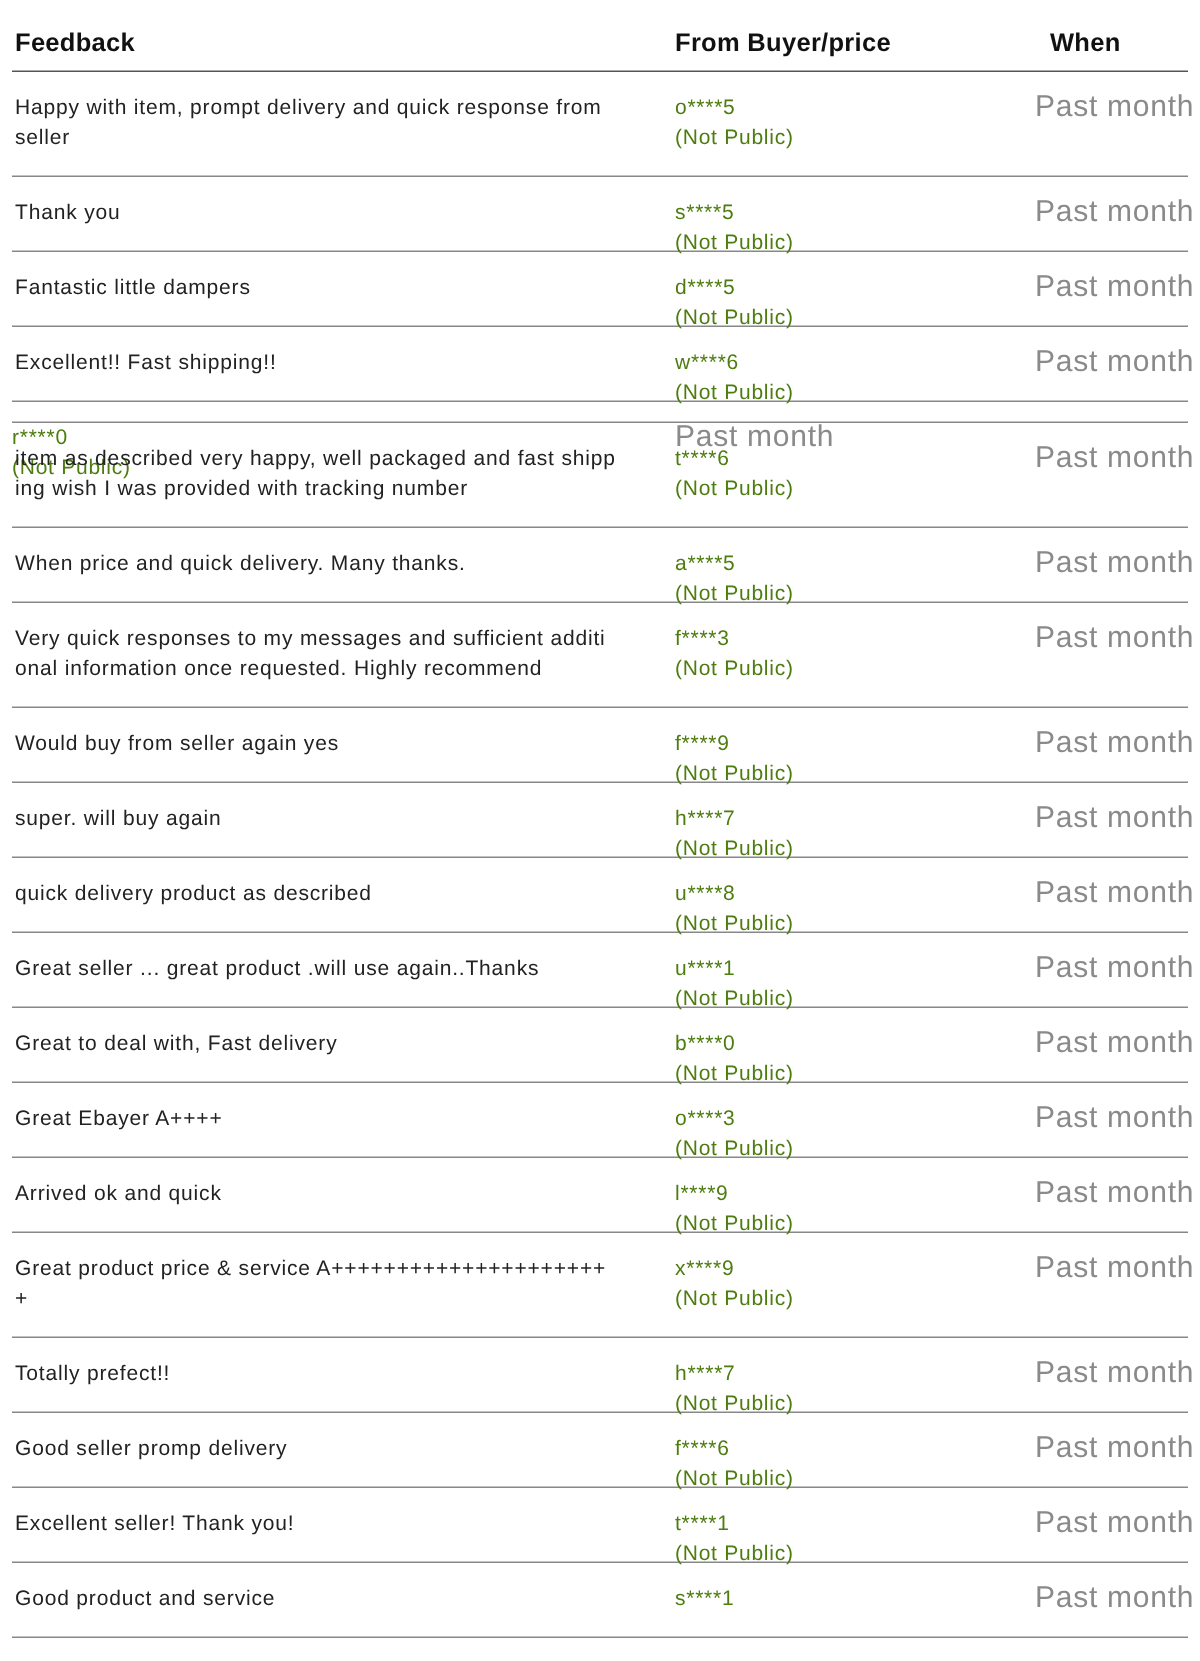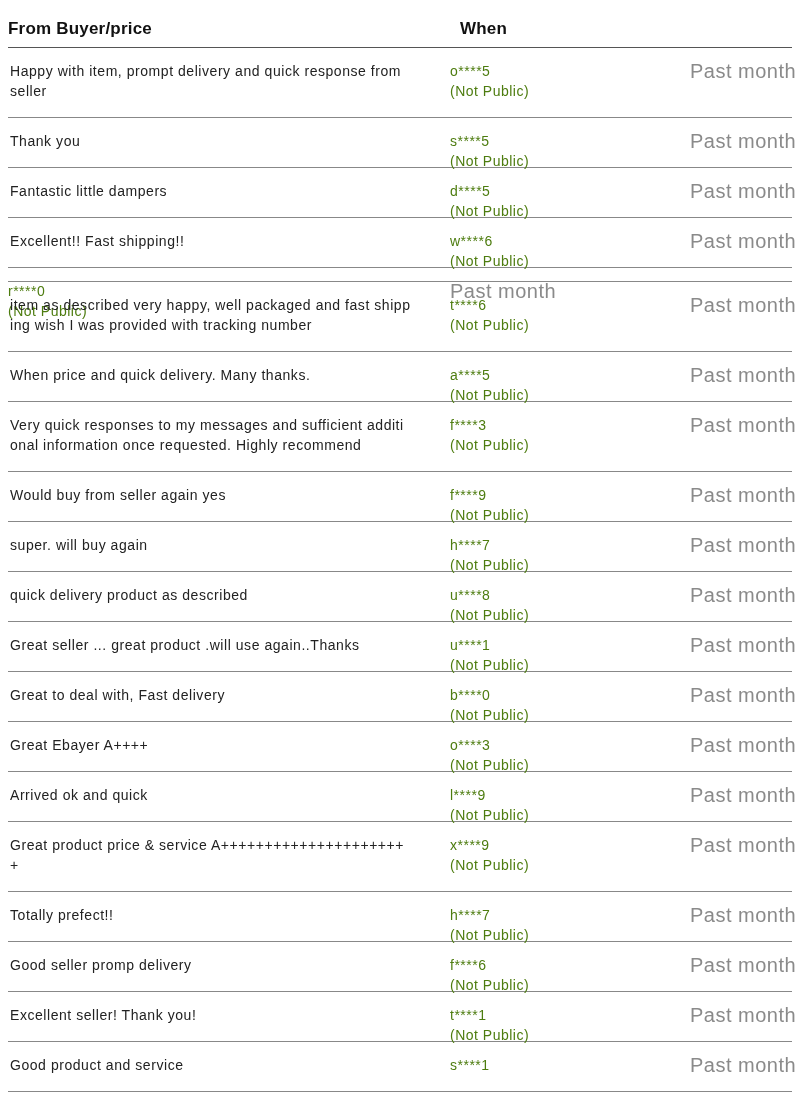--- a/index.html
+++ b/index.html
@@ -73,20 +73,21 @@
     white-space: nowrap;
   }
   .buyer-name, .privacy-note { display: block; }
 </style>
 </head>
 <body>
 
 <div class="feedback-table">
 
   <div class="table-header">
+    <div class="th th-feedback">Feedback</div>
     <div class="th th-buyer">From Buyer/price</div>
     <div class="th th-when">When</div>
   </div>
 
   <div>
   <div class="row">
     <div class="cell-feedback">Happy with item, prompt delivery and quick response from seller</div>
     <div class="cell-buyer">
       <span class="buyer-name">o****5</span>
       <span class="privacy-note">(Not Public)</span>

